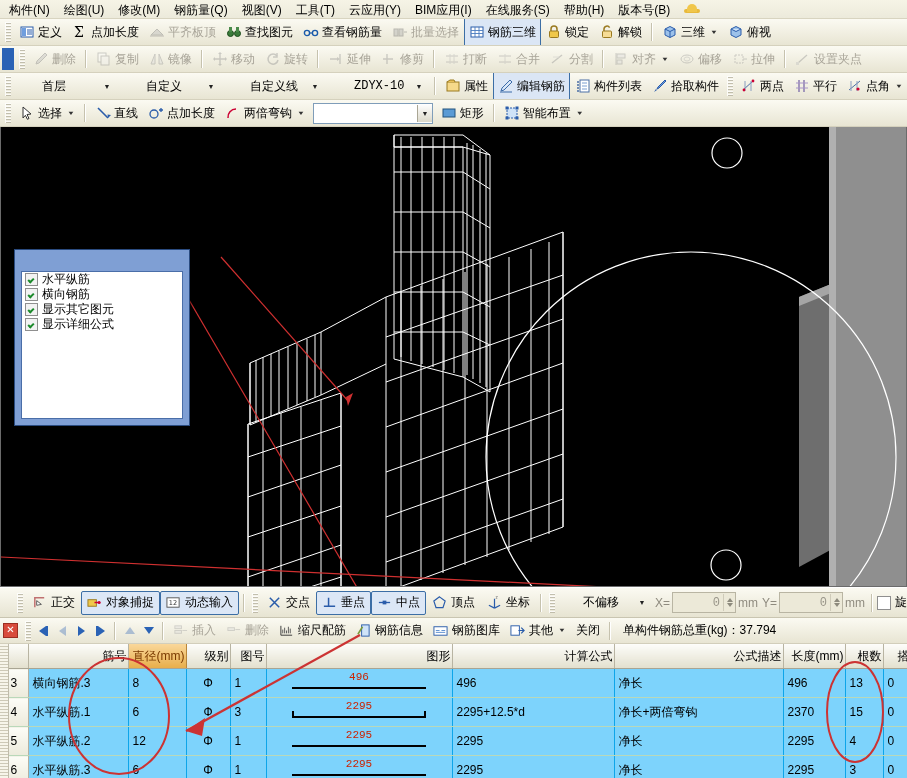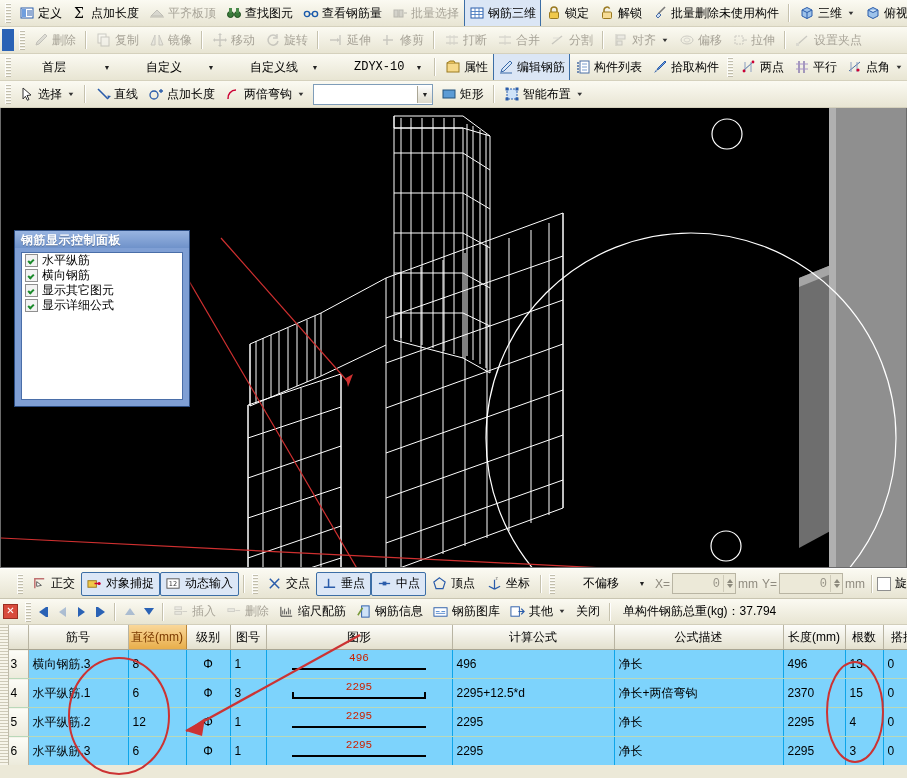--- a/index.html
+++ b/index.html
@@ -124,21 +124,21 @@
   .arrw.up{border-bottom:7px solid #2a62b5;}
   .arrw.dn{border-top:7px solid #2a62b5;}
   .totaltxt{font-size:12px;color:#000;margin-left:8px;}
 
   
   .tblwrap{position:relative;height:140px;overflow:hidden;background:#fff;}
   table{border-collapse:collapse;width:907px;table-layout:fixed;}
   thead th{
     height:22px;background:linear-gradient(#fdfdfa,#e3e0ce);
     border-right:1px solid #b8b4a2;border-bottom:1px solid #a9a593;
-    font-size:12px;font-weight:normal;color:#000;text-align:center;white-space:nowrap;
+    font-size:12px;font-weight:normal;color:#000;text-align:right;white-space:nowrap;
   }
   thead th.hl{background:linear-gradient(#f9d79a,#e8ae4b);color:#7a3a00;border-right:1px solid #b8863a;}
   tbody td{
     height:28px;background:#7dd3fc;border-right:1px solid #0ea5e9;border-bottom:1px solid #b9d8b9;
     font-size:12px;color:#000;padding:0 4px;white-space:nowrap;overflow:hidden;
   }
   tbody td.rowhdr{background:linear-gradient(#fcfcf7,#eceadb);border-right:1px solid #b4b0a0;text-align:center;width:28px;}
   td.c{text-align:center;}
   .shape{position:relative;height:26px;}
   .shape .val{position:absolute;left:0;right:0;top:1px;text-align:center;font-size:11px;color:#cc2200;font-family:"Liberation Mono",monospace;}
@@ -149,20 +149,34 @@
   .scrollstrip{position:absolute;left:0;top:0;width:8px;bottom:0;
     background:repeating-linear-gradient(180deg,#f7f5ea 0 2px,#cdc9b7 2px 3px);
     border-right:1px solid #bfbbaa;}
   .annot{position:absolute;left:0;top:0;pointer-events:none;}
 </style>
 </head>
 <body>
 
 <div class="app">
 
+  <div class="menubar">
+    <div class="mi">构件(N)</div>
+    <div class="mi">绘图(U)</div>
+    <div class="mi">修改(M)</div>
+    <div class="mi">钢筋量(Q)</div>
+    <div class="mi">视图(V)</div>
+    <div class="mi">工具(T)</div>
+    <div class="mi">云应用(Y)</div>
+    <div class="mi">BIM应用(I)</div>
+    <div class="mi">在线服务(S)</div>
+    <div class="mi">帮助(H)</div>
+    <div class="mi">版本号(B)</div>
+    <div class="helmet"></div>
+  </div>
 
   <div class="tbrow">
     <div class="grip"></div>
 
     <div class="tbtn">
       <span class="ic">
           <svg width="16" height="16" viewBox="0 0 16 16">
             <rect x="2" y="3" width="12" height="10" fill="#fff" stroke="#2a5caa"></rect>
             <rect x="3" y="4" width="4" height="8" fill="#6f9ede"></rect>
             <path d="M8 6h5M8 8h5M8 10h5" stroke="#2a5caa"></path>
@@ -247,29 +261,20 @@
     <div class="tbtn">
       <span class="ic">
           <svg width="16" height="16" viewBox="0 0 16 16">
             <path d="M5 7V5a3 3 0 015.6-1.4" fill="none" stroke="#9a7a20" stroke-width="1.5"></path>
             <rect x="3.5" y="7" width="9" height="6.5" rx="1" fill="#f6dc95" stroke="#9a7a20"></rect>
           </svg>
         </span>
       <span class="lbl">解锁</span>
     </div>
 
-    <div class="tbtn">
-      <span class="ic">
-          <svg width="16" height="16" viewBox="0 0 16 16">
-            <path d="M13 2L6 9" stroke="#7a7a7a" stroke-width="1.6"></path>
-            <path d="M4 11l3-3 2 2-3 3z" fill="#cfe0f5" stroke="#4a6ea5"></path>
-          </svg>
-        </span>
-      <span class="lbl">批量删除未使用构件</span>
-    </div>
 
     <div class="sep"></div>
 
     <div class="tbtn">
       <span class="ic">
           <svg width="16" height="16" viewBox="0 0 16 16">
             <path d="M3 5l5-2.5L13 5v6l-5 2.5L3 11z" fill="#9dc2ea" stroke="#2a5caa"></path>
             <path d="M3 5l5 2.5L13 5M8 7.5V13.5" fill="none" stroke="#2a5caa"></path>
           </svg>
         </span>
@@ -667,21 +672,20 @@
         <path d="M60 480 L76 480" stroke="#6fa0ff" stroke-width="2"></path>
         <path d="M68 530 L20 522" stroke="#22c322" stroke-width="4"></path>
         <path d="M22 514 L18 528" stroke="#22c322" stroke-width="2"></path>
         <path d="M68 530 L74 503" stroke="#e03030" stroke-width="3"></path>
         <path d="M70 506 L79 511" stroke="#e03030" stroke-width="2"></path>
         <path d="M44 495 L56 507 M56 495 L44 507" stroke="#e03030" stroke-width="2"></path>
       </g>
     </svg>
 
     <div class="panel">
-      <div class="ptitle">钢筋显示控制面板</div>
       <div class="pbody">
         <div class="chkrow">
           <span class="cbox"></span>
           <span>水平纵筋</span>
         </div>
         <div class="chkrow">
           <span class="cbox"></span>
           <span>横向钢筋</span>
         </div>
         <div class="chkrow">

